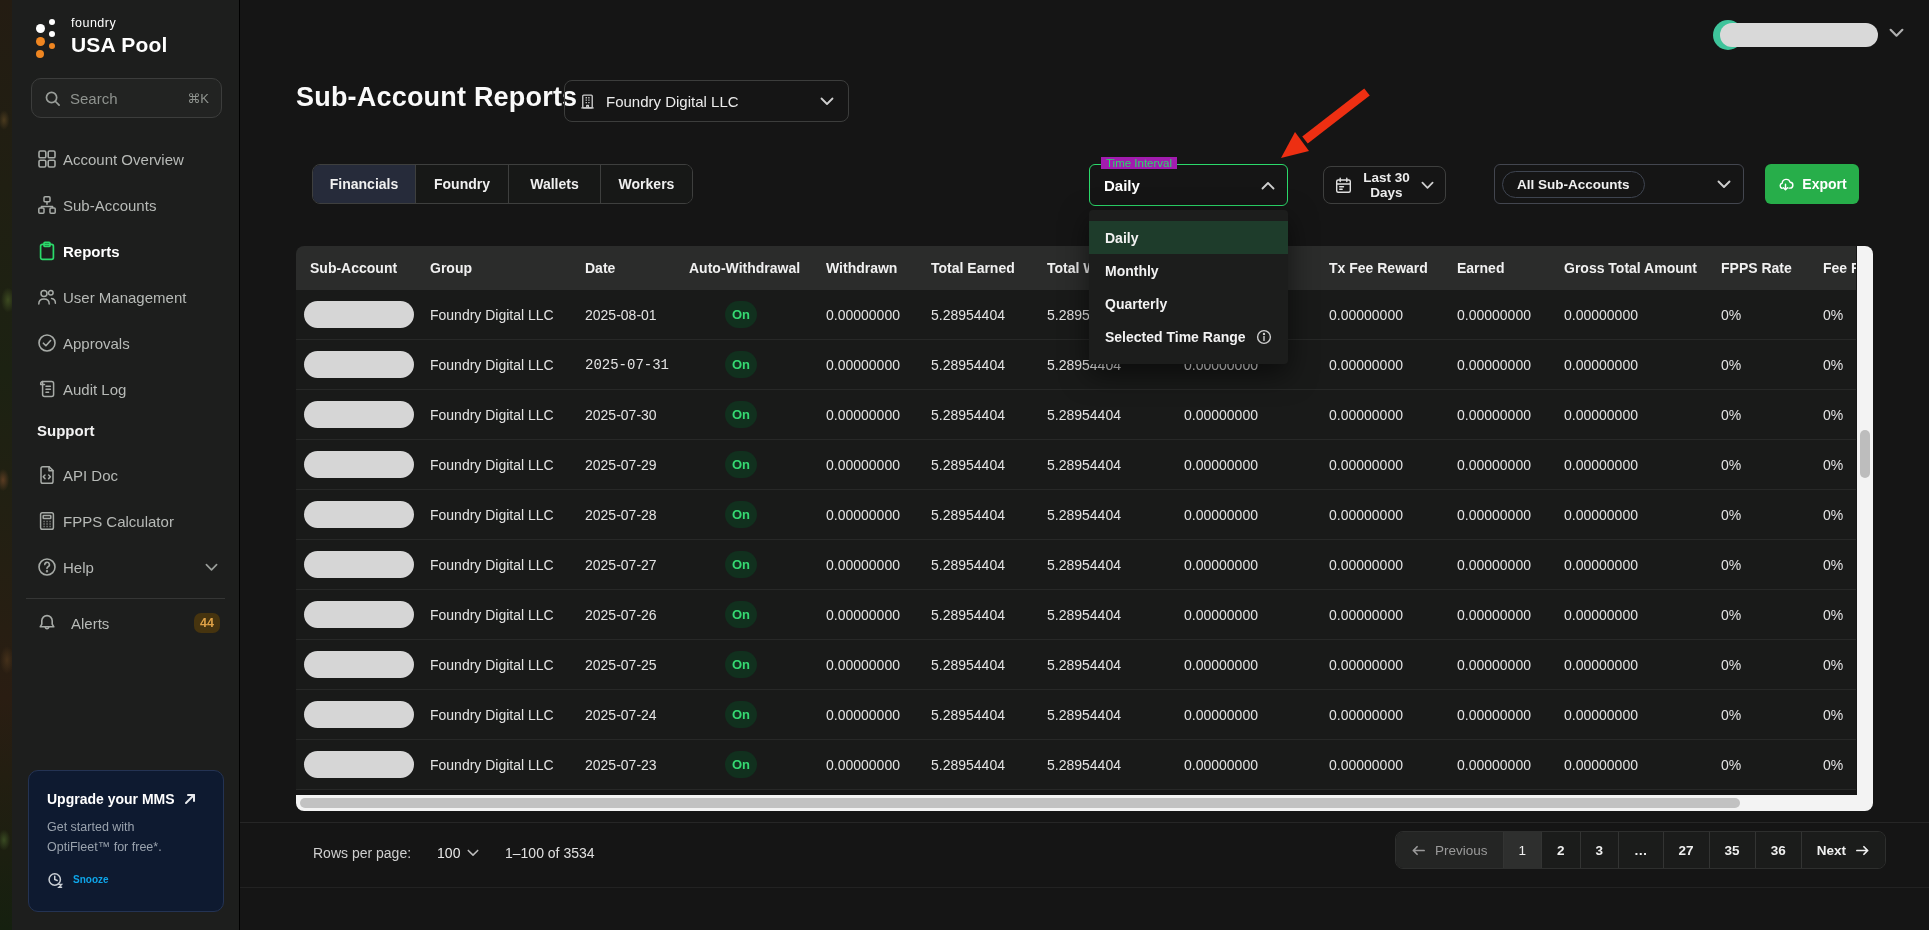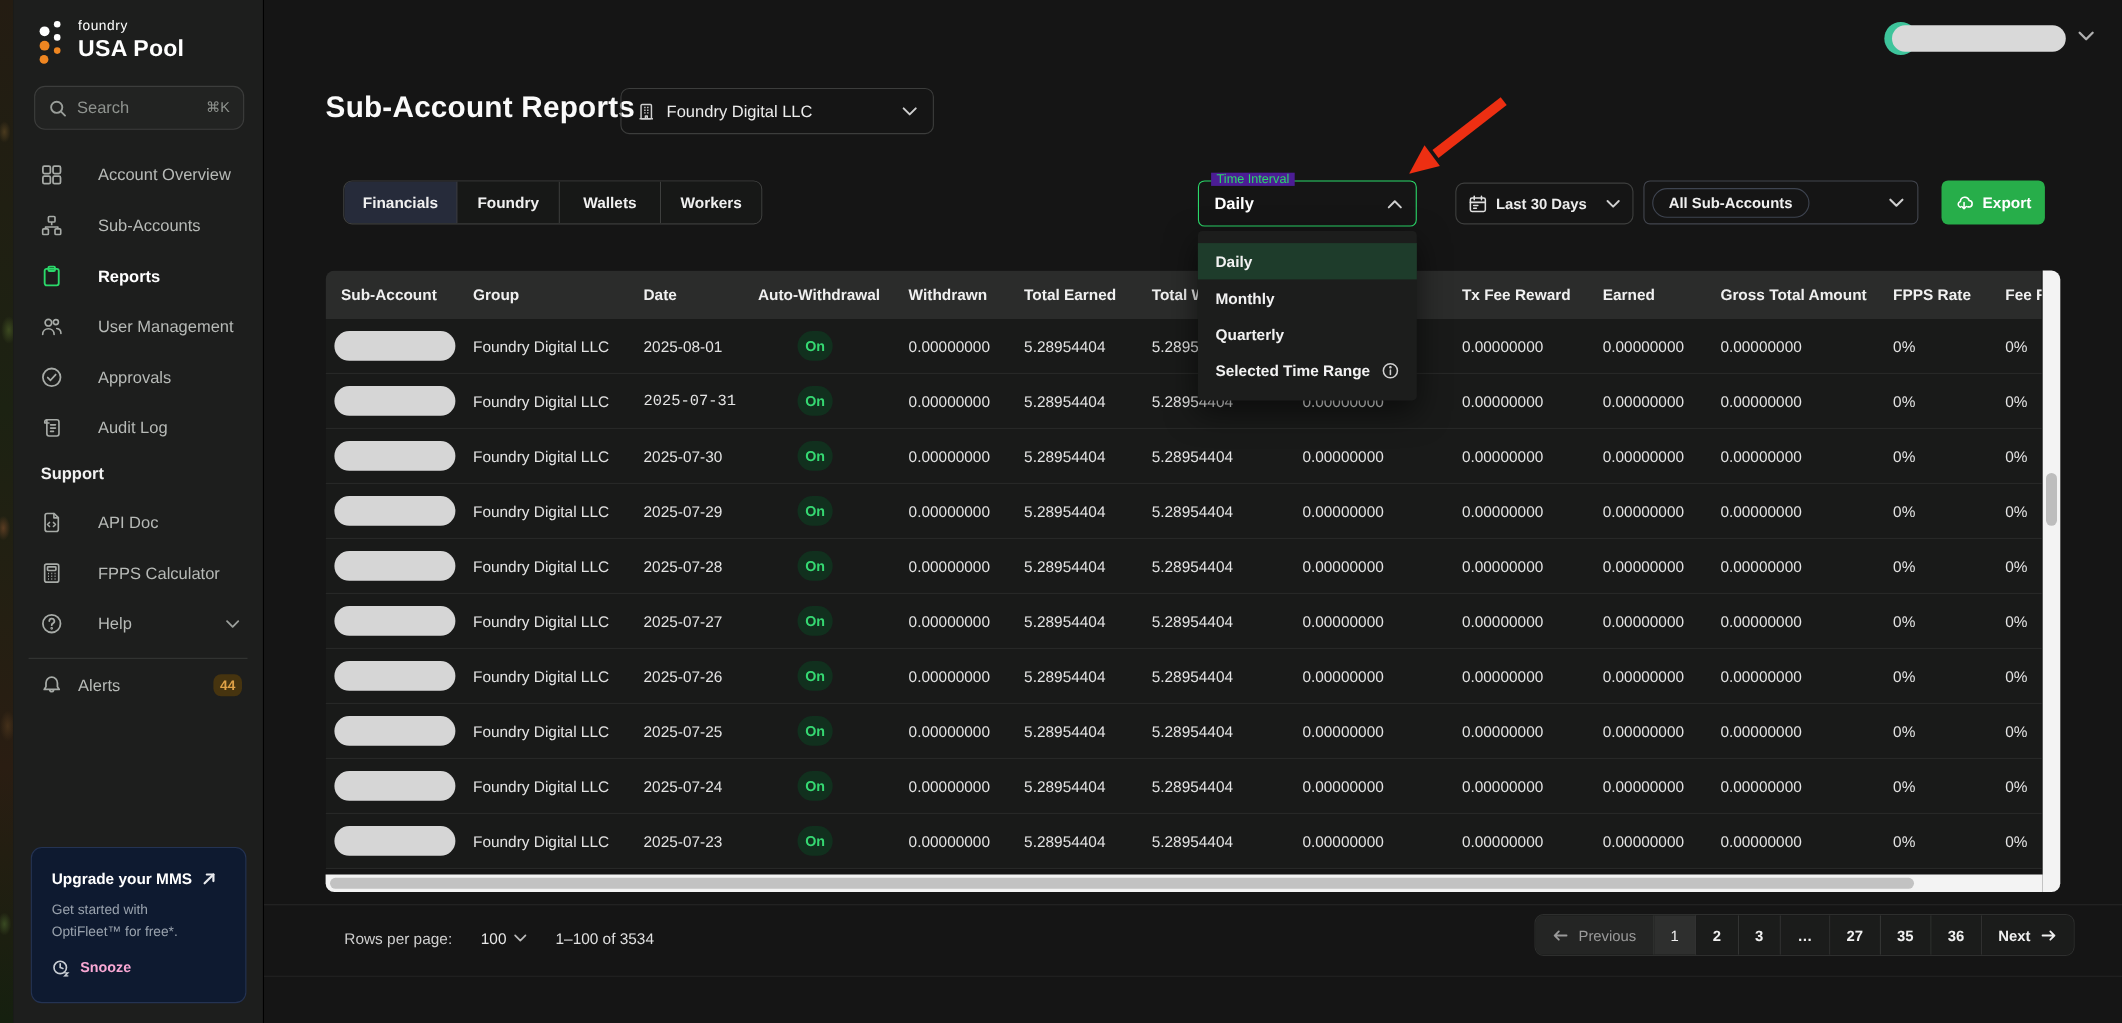--- a/index.html
+++ b/index.html
@@ -30,21 +30,21 @@
   #brand-bottom{display:block;color:#fff;font-size:21px;font-weight:bold;margin-top:4px;letter-spacing:.2px;}
 
   #searchbox{position:absolute;left:19px;top:78px;width:191px;height:40px;box-sizing:border-box;
     border:1px solid #3c3d3c;border-radius:10px;background:#222322;display:flex;align-items:center;
     padding:0 12px;gap:9px;cursor:text;}
   #searchbox .ph{color:#8f938f;font-size:15px;flex:1;}
   #searchbox .kbd{color:#8f938f;font-size:13px;}
 
   #nav-main{position:absolute;left:0;top:136px;width:228px;}
   #nav-support{position:absolute;left:0;top:452px;width:228px;}
-  .nav-item{height:46px;display:flex;align-items:center;padding-left:25px;gap:32px;cursor:pointer;}
+  .nav-item{height:46px;display:flex;align-items:center;padding-left:25px;gap:6px;cursor:pointer;}
   .nav-item .ic{width:20px;height:20px;color:#a7aba7;flex:none;}
   .nav-item .lbl{font-size:15px;color:#b7bab7;}
   .nav-item.active .lbl{color:#ffffff;font-weight:bold;}
   .nav-item.active .ic{color:#2bd96a;}
   .nav-item .trail{margin-left:auto;margin-right:22px;color:#9a9e9a;}
   #support-header{position:absolute;left:25px;top:422px;font-size:15px;font-weight:bold;color:#f2f2f2;}
   #sidebar-divider{position:absolute;left:14px;right:14px;top:598px;height:1px;background:#353635;}
   #alerts-item{position:absolute;left:0;top:600px;width:228px;height:46px;display:flex;align-items:center;
     padding-left:25px;gap:14px;cursor:pointer;box-sizing:border-box;}
   #alerts-item .ic{width:20px;height:20px;color:#a7aba7;}
@@ -54,21 +54,21 @@
 
   #promo-card{position:absolute;left:16px;top:770px;width:196px;height:142px;box-sizing:border-box;
     background:#0e1a30;border:1px solid #243353;border-radius:10px;padding:20px 18px 0 18px;}
   #promo-title-row{display:flex;align-items:center;gap:8px;cursor:pointer;}
   #promo-title{color:#fff;font-size:14px;font-weight:bold;}
   #promo-title-row .ic{width:14px;height:14px;color:#e8eaee;}
   .promo-body{color:#99a2ad;font-size:12.5px;line-height:1.38;margin-top:3px;}
   #promo-body1{margin-top:12px;}
   #snooze-row{display:flex;align-items:center;gap:9px;margin-top:14px;cursor:pointer;}
   #snooze-row .ic{width:17px;height:17px;color:#c9ced4;}
-  #snooze-label{color:#f9a8d4;font-size:13px;font-weight:bold;}
+  #snooze-label{color:#0ea5e9;font-size:10px;font-weight:bold;}
 
   
   #main{position:absolute;left:240px;top:0;width:1689px;height:930px;background:#151515;}
 
   
   #account-widget{position:absolute;left:1473px;top:17px;width:200px;height:36px;cursor:pointer;}
   #avatar-circle{position:absolute;left:0;top:3px;width:30px;height:30px;border-radius:50%;background:#3ec49b;}
   #account-pill{position:absolute;left:7px;top:6px;width:158px;height:24px;border-radius:12px;background:#d9d9d9;}
   #account-chevron{position:absolute;left:176px;top:11px;color:#b0b0b0;}
 
@@ -83,28 +83,28 @@
   
   #tabs{position:absolute;left:72px;top:164px;height:40px;display:flex;border:1px solid #3e3f3e;
     border-radius:8px;overflow:hidden;box-sizing:border-box;}
   .tab{display:flex;align-items:center;justify-content:center;font-size:14px;font-weight:bold;color:#f0f0f0;
     border-right:1px solid #3e3f3e;cursor:pointer;background:#171817;}
   .tab:last-child{border-right:none;}
   .tab.active{background:#262b3a;}
 
   #time-select{position:absolute;left:849px;top:164px;width:199px;height:42px;box-sizing:border-box;
     border:1.5px solid #2bd96a;border-radius:6px;display:flex;align-items:center;padding:0 12px 0 14px;cursor:pointer;}
-  #time-select-label{position:absolute;left:11px;top:-8px;background:#4c1d95;padding:0 5px;
+  #time-select-label{position:absolute;left:11px;top:-8px;background:#a21caf;padding:0 5px;
     font-size:11.5px;color:#2bd96a;}
   #time-select-value{font-size:15px;font-weight:bold;color:#fff;}
   #time-select .chev{margin-left:auto;color:#d0d0d0;}
 
-  #date-range-btn{position:absolute;left:1083px;top:166px;width:162px;height:38px;box-sizing:border-box;
+  #date-range-btn{position:absolute;left:1083px;top:166px;width:123px;height:38px;box-sizing:border-box;
     border:1px solid #3e3f3e;border-radius:8px;background:transparent;display:flex;align-items:center;
-    padding:0 11px;gap:8px;cursor:pointer;color:#ececec;}
+    padding:0 11px;gap:8px;cursor:pointer;color:#ececec;text-align:center;}
   #date-range-btn .ic{width:17px;height:17px;color:#e0e0e0;}
   #date-range-label{font-size:13.5px;font-weight:bold;color:#ececec;}
   #date-range-btn .chev{margin-left:auto;color:#cfcfcf;}
 
   #subaccount-select{position:absolute;left:1254px;top:164px;width:250px;height:40px;box-sizing:border-box;
     border:1px solid #43464f;border-radius:6px;display:flex;align-items:center;padding:0 12px 0 7px;cursor:pointer;}
   #subaccount-chip{border:1px solid #3e4450;border-radius:15px;padding:5px 14px;font-size:13.5px;
     font-weight:bold;color:#f0f0f0;}
   #subaccount-select .chev{margin-left:auto;color:#cfcfcf;}
 

